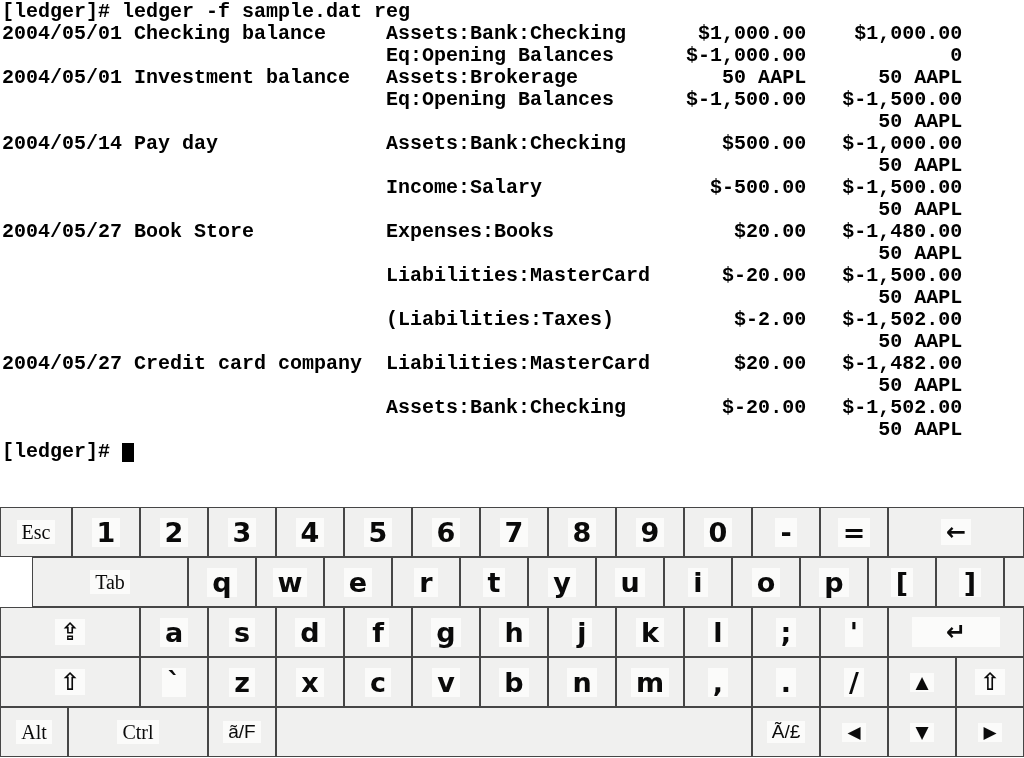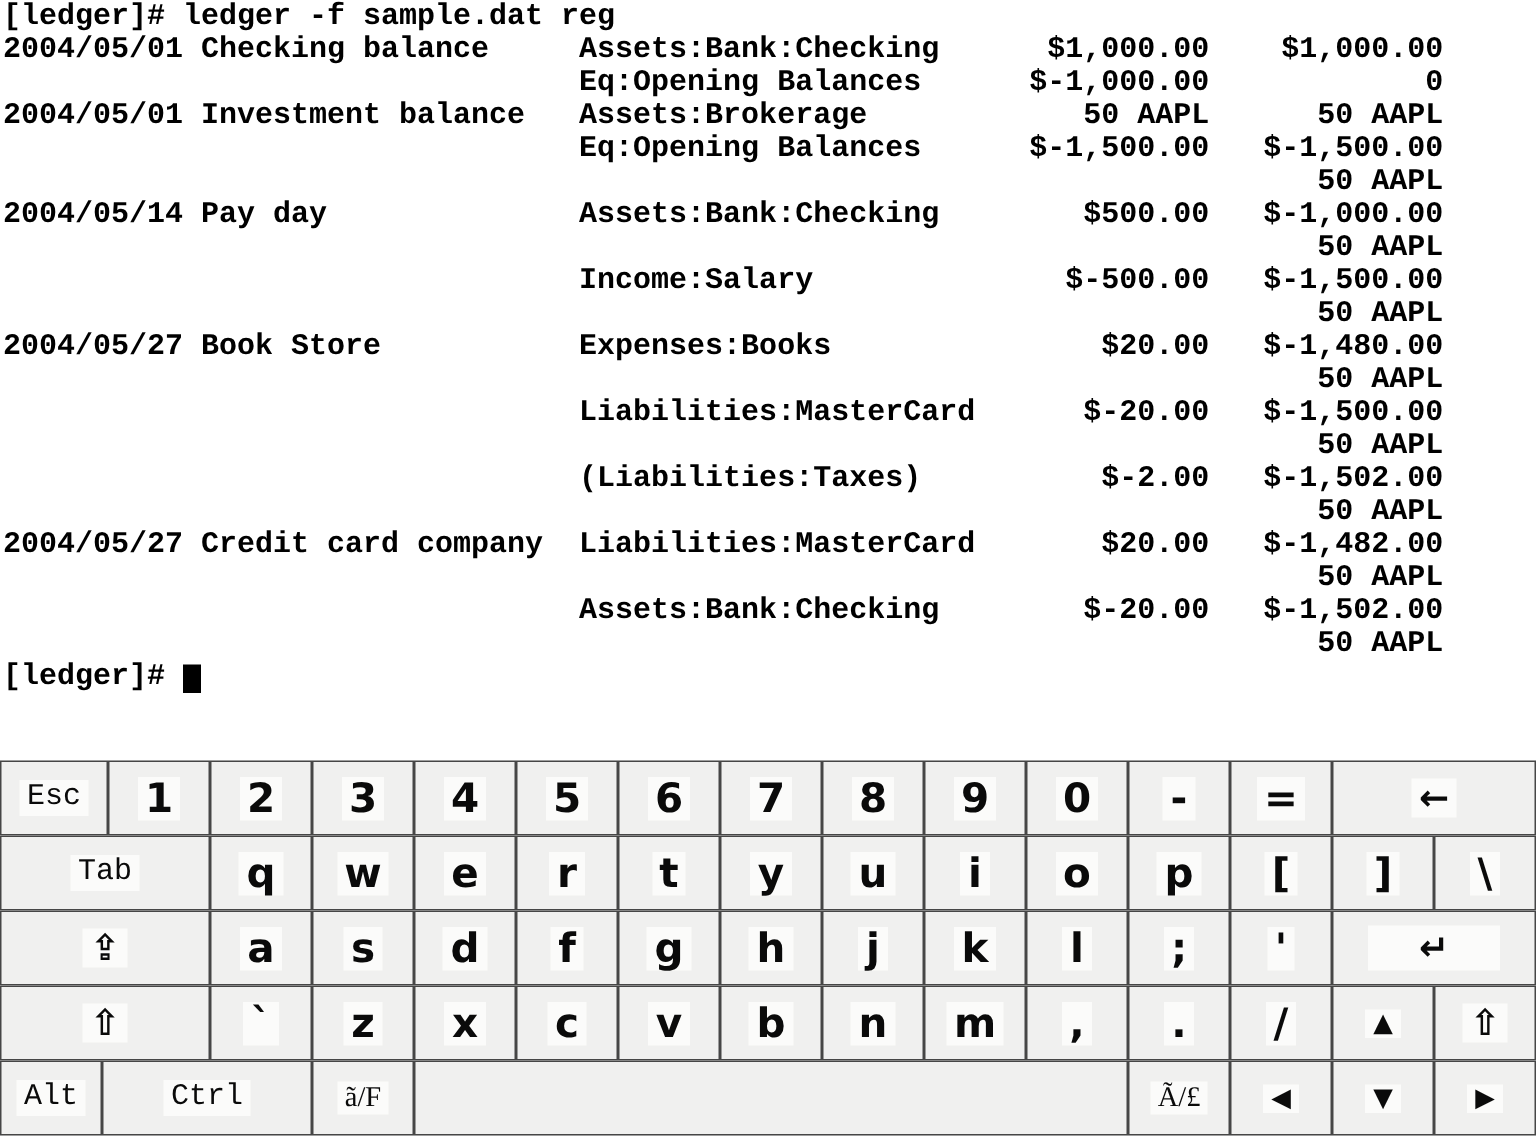--- a/index.html
+++ b/index.html
@@ -13,22 +13,22 @@
   .cursor{display:inline-block;width:12px;height:19px;background:#000;vertical-align:bottom;margin-bottom:1px;}
   
   .keyboard{position:absolute;top:507px;left:0;width:1024px;}
   .krow{display:flex;height:50px;}
   .key{box-sizing:border-box;flex:0 0 auto;border:1px solid #464646;background:#f0f0ef;
        display:flex;align-items:center;justify-content:center;cursor:pointer;}
   .patch{background:#fbfbfa;color:#0a0a0a;padding:1px 5px;display:flex;
          align-items:center;justify-content:center;white-space:nowrap;}
   .patch.wide{padding:3px 34px;}
   .chr{font-family:"DejaVu Sans",sans-serif;font-weight:bold;font-size:27px;line-height:1;}
-  .fn{font-family:Liberation Mono, monospace;font-weight:normal;font-size:20px;line-height:1.1;}
-  .fn-sm{font-family:Liberation Serif, serif;font-weight:normal;font-size:19px;line-height:1.1;}
+  .fn{font-family:Liberation Serif, serif;font-weight:normal;font-size:20px;line-height:1.1;}
+  .fn-sm{font-family:Liberation Sans, sans-serif;font-weight:normal;font-size:19px;line-height:1.1;}
   .sym{font-family:"DejaVu Sans",sans-serif;font-weight:bold;font-size:24px;line-height:1;}
   .tri{font-family:"DejaVu Sans",sans-serif;font-weight:normal;font-size:17px;line-height:1;}
 </style>
 </head>
 <body>
 
 <pre id="terminal" class="terminal"><div class="tline">[ledger]# ledger -f sample.dat reg</div><div class="tline">2004/05/01 Checking balance     Assets:Bank:Checking      $1,000.00    $1,000.00</div><div class="tline">                                Eq:Opening Balances      $-1,000.00            0</div><div class="tline">2004/05/01 Investment balance   Assets:Brokerage            50 AAPL      50 AAPL</div><div class="tline">                                Eq:Opening Balances      $-1,500.00   $-1,500.00</div><div class="tline">                                                                         50 AAPL</div><div class="tline">2004/05/14 Pay day              Assets:Bank:Checking        $500.00   $-1,000.00</div><div class="tline">                                                                         50 AAPL</div><div class="tline">                                Income:Salary              $-500.00   $-1,500.00</div><div class="tline">                                                                         50 AAPL</div><div class="tline">2004/05/27 Book Store           Expenses:Books               $20.00   $-1,480.00</div><div class="tline">                                                                         50 AAPL</div><div class="tline">                                Liabilities:MasterCard      $-20.00   $-1,500.00</div><div class="tline">                                                                         50 AAPL</div><div class="tline">                                (Liabilities:Taxes)          $-2.00   $-1,502.00</div><div class="tline">                                                                         50 AAPL</div><div class="tline">2004/05/27 Credit card company  Liabilities:MasterCard       $20.00   $-1,482.00</div><div class="tline">                                                                         50 AAPL</div><div class="tline">                                Assets:Bank:Checking        $-20.00   $-1,502.00</div><div class="tline">                                                                         50 AAPL</div><div class="tline">[ledger]# <span class="cursor" style="background: rgb(0, 0, 0);"></span></div></pre>
 <div id="keyboard" class="keyboard">
     <div class="krow">
       <div class="key" style="width: 72px; background: rgb(240, 240, 239); border-color: rgb(70, 70, 70);">
@@ -68,21 +68,21 @@
         <span class="patch chr" style="background: rgb(251, 251, 250); color: rgb(10, 10, 10);">-</span>
       </div>
       <div class="key" style="width: 68px; background: rgb(240, 240, 239); border-color: rgb(70, 70, 70);">
         <span class="patch chr" style="background: rgb(251, 251, 250); color: rgb(10, 10, 10);">=</span>
       </div>
       <div class="key" style="width: 136px; background: rgb(240, 240, 239); border-color: rgb(70, 70, 70);">
         <span class="patch sym" style="background: rgb(251, 251, 250); color: rgb(10, 10, 10);">←</span>
       </div>
     </div>
     <div class="krow">
-      <div class="key" style="width: 140px; background: rgb(240, 240, 239); border-color: rgb(70, 70, 70);">
+      <div class="key" style="width: 156px; background: rgb(240, 240, 239); border-color: rgb(70, 70, 70); margin-left: 32px;">
         <span class="patch fn" style="background: rgb(251, 251, 250); color: rgb(10, 10, 10);">Tab</span>
       </div>
       <div class="key" style="width: 68px; background: rgb(240, 240, 239); border-color: rgb(70, 70, 70);">
         <span class="patch chr" style="background: rgb(251, 251, 250); color: rgb(10, 10, 10);">q</span>
       </div>
       <div class="key" style="width: 68px; background: rgb(240, 240, 239); border-color: rgb(70, 70, 70);">
         <span class="patch chr" style="background: rgb(251, 251, 250); color: rgb(10, 10, 10);">w</span>
       </div>
       <div class="key" style="width: 68px; background: rgb(240, 240, 239); border-color: rgb(70, 70, 70);">
         <span class="patch chr" style="background: rgb(251, 251, 250); color: rgb(10, 10, 10);">e</span>

